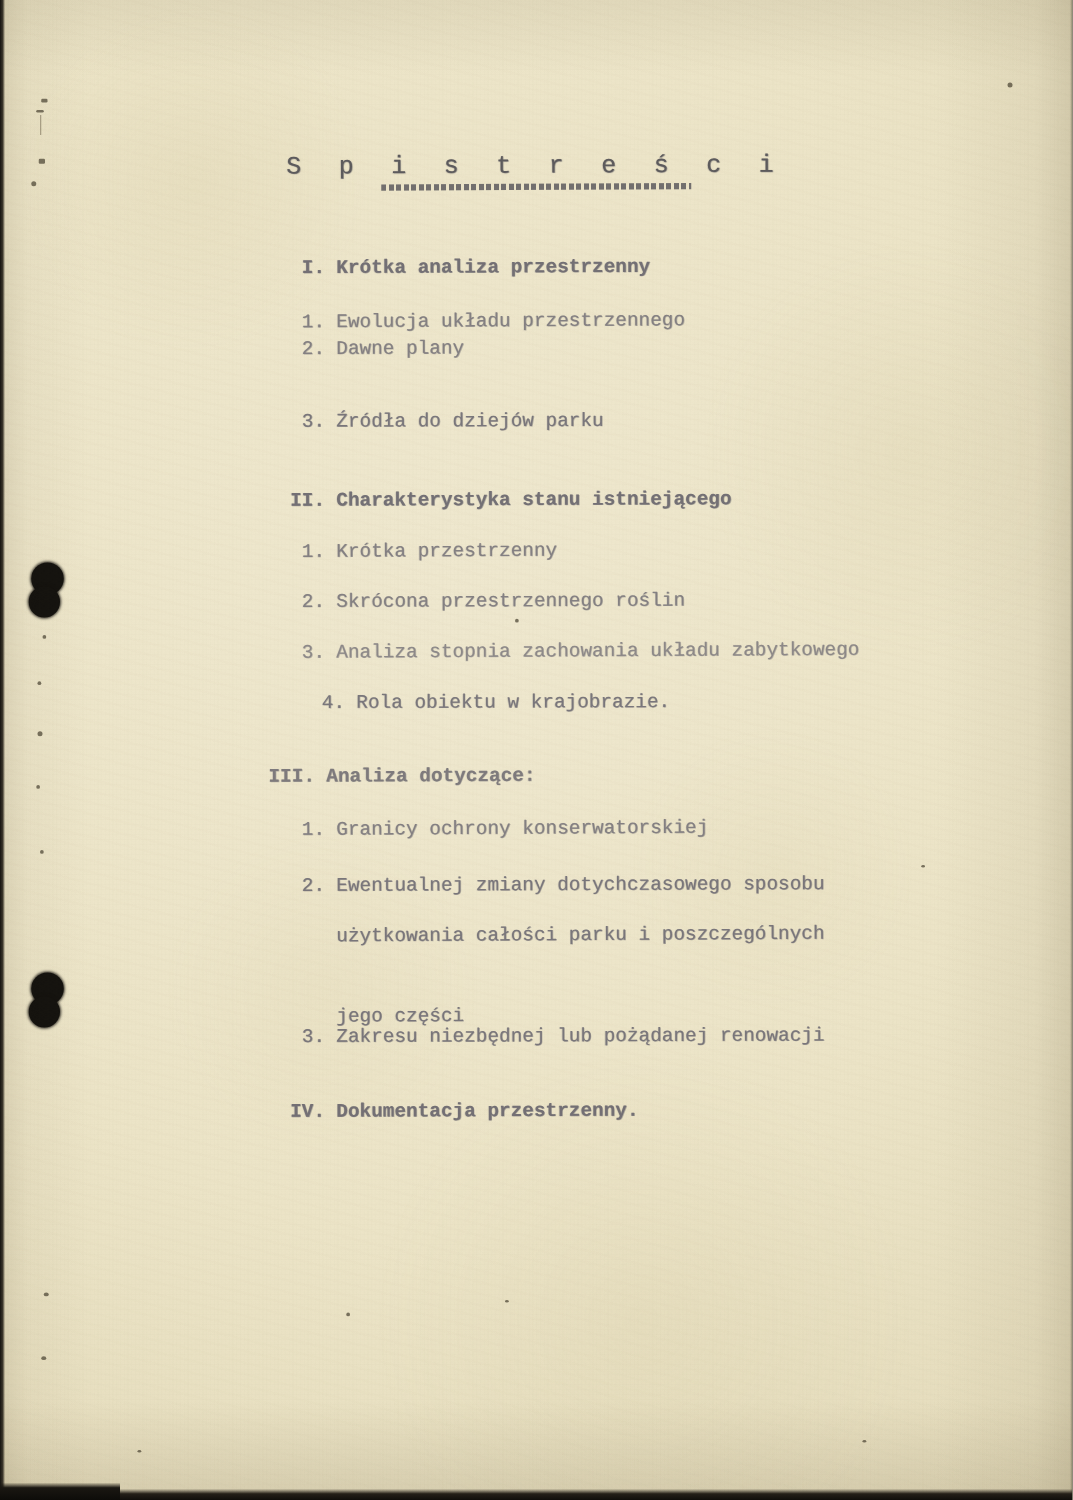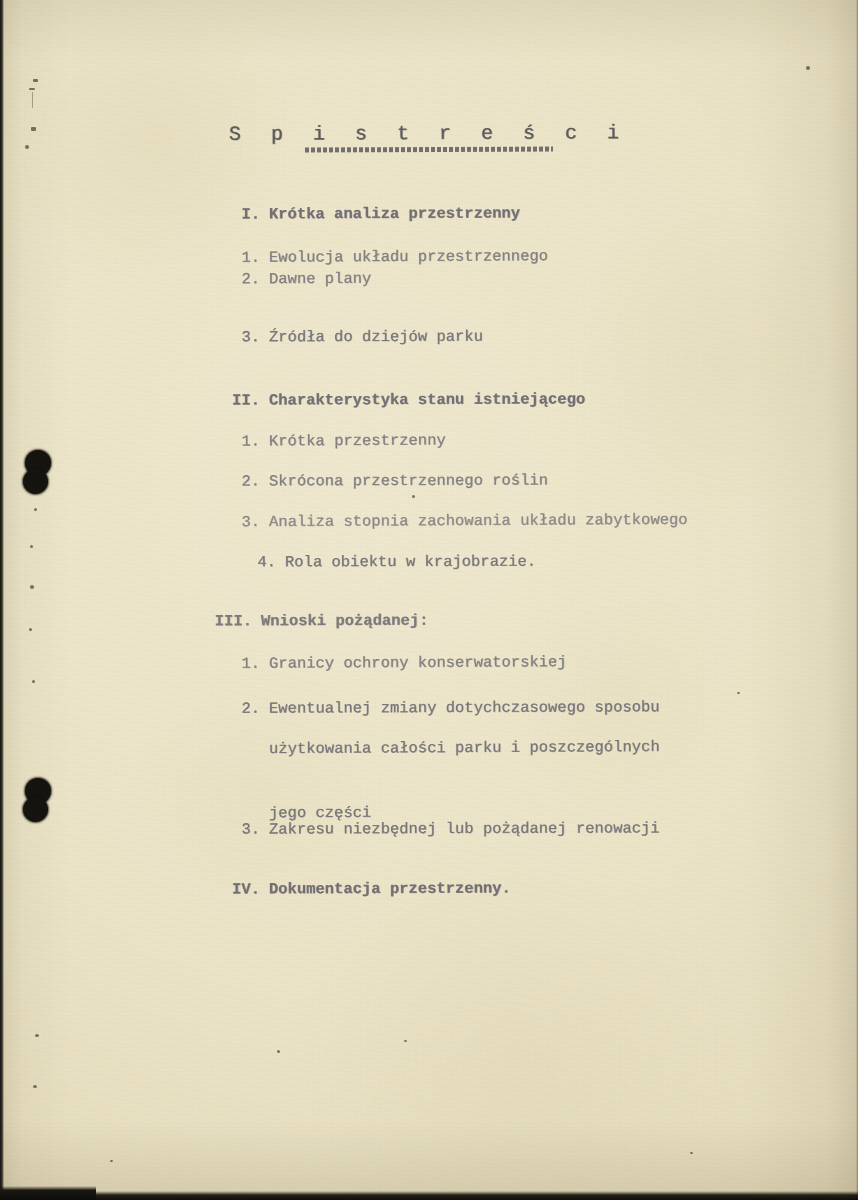--- a/index.html
+++ b/index.html
@@ -243,21 +243,21 @@
         <span class="num">2.</span><span class="txt">Skrócona przestrzennego roślin</span>
       </div>
       <div class="entry level-arabic f-4 tilt-b" style="left:240px; top:512px;">
         <span class="num">3.</span><span class="txt">Analiza stopnia zachowania układu zabytkowego</span>
       </div>
       <div class="entry level-arabic f-2 tilt-c" style="left:240px; top:553px;margin-left:16px;">
         <span class="num">4.</span><span class="txt">Rola obiektu w krajobrazie.</span>
       </div>
 
       <div class="entry level-roman f-3 tilt-a" style="left:210px; top:612px;">
-        <span class="num">III.</span><span class="txt">Wnioski pożądanej:</span>
+        <span class="num">III.</span><span class="txt">Analiza dotyczące:</span>
       </div>
       <div class="entry level-arabic f-3 tilt-b" style="left:240px; top:654px;">
         <span class="num">1.</span><span class="txt">Granicy ochrony konserwatorskiej</span>
       </div>
       <div class="entry level-arabic f-2 tilt-a" style="left:240px; top:699px;">
         <span class="num">2.</span><span class="txt">Ewentualnej zmiany dotychczasowego sposobu</span>
       </div>
       <div class="entry level-arabic cont f-2 tilt-b" style="left:269px; top:739px;">
         <span class="txt">użytkowania całości parku i poszczególnych</span>
       </div>

